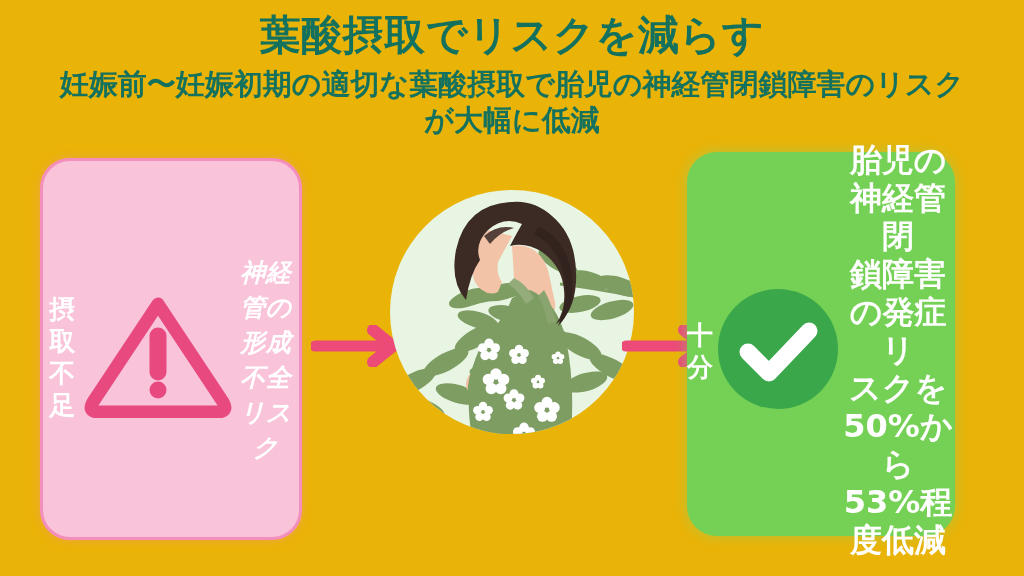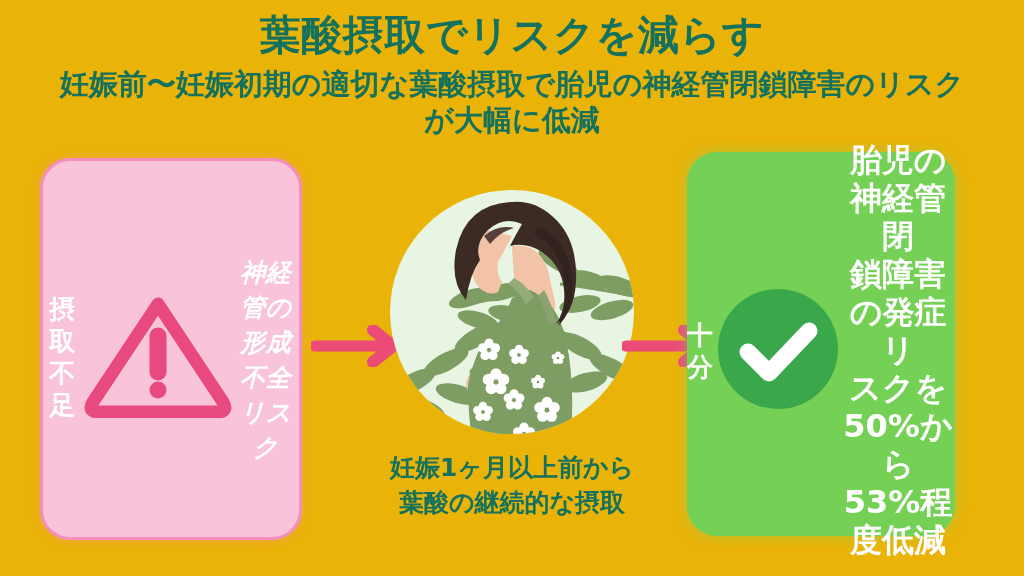--- a/index.html
+++ b/index.html
@@ -333,24 +333,20 @@
                    Q212 128 214 96 Q216 52 190 30 Q172 14 150 16 Z" fill="#3c2a25"></path>
 
           <path d="M176 40 Q206 54 210 92 Q213 124 196 140 Q208 116 202 90
                    Q196 60 172 48 Z" fill="#33231f"></path>
 
           <path d="M122 50 Q136 38 152 42 Q138 46 128 58 Z" fill="#55413a"></path>
         </g>
       </svg>
     </div>
 
-    <div id="center-caption">
-      <span class="line nowrap">妊娠1ヶ月以上前から</span>
-      <span class="line nowrap">葉酸の継続的な摂取</span>
-    </div>
   </div>
 
   <div class="arrow" id="arrow-right">
     <svg viewBox="0 0 92 42" width="92" height="42" aria-hidden="true">
       <path d="M4 21 L68 21" fill="none" stroke="#ec4a77" stroke-width="11" stroke-linecap="round"></path>
       <path d="M62 5 L82 21 L62 37" fill="none" stroke="#ec4a77" stroke-width="12" stroke-linecap="round" stroke-linejoin="round"></path>
     </svg>
   </div>
 
   <div class="card" id="card-sufficient">

